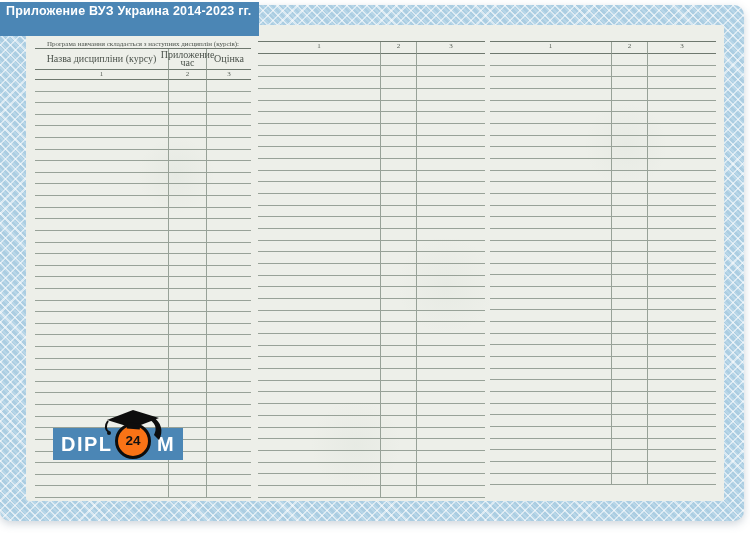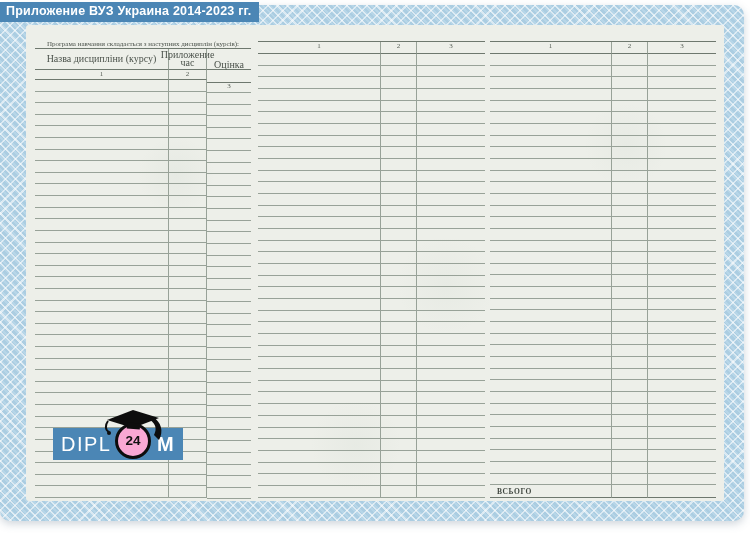--- a/index.html
+++ b/index.html
@@ -27,21 +27,21 @@
     position:absolute;left:26px;top:20px;right:20px;bottom:20px;border-radius:3px;
     background-color:var(--paper);
     background-image:
       radial-gradient(circle 55px at 150px 150px, rgba(140,165,150,.07), rgba(0,0,0,0) 70%),
       radial-gradient(circle 70px at 420px 260px, rgba(140,165,150,.06), rgba(0,0,0,0) 70%),
       radial-gradient(circle 60px at 600px 120px, rgba(140,165,150,.06), rgba(0,0,0,0) 70%),
       radial-gradient(circle 65px at 330px 420px, rgba(140,165,150,.06), rgba(0,0,0,0) 70%);
   }
   
   .banner{
-    position:absolute;left:0;top:2px;height:20px;line-height:19px;z-index:20;
+    position:absolute;left:0;top:2px;height:34px;line-height:19px;z-index:20;
     background:var(--blue);color:#fff;font-weight:bold;font-size:12.5px;
     padding:0 8px 0 6px;letter-spacing:.2px;white-space:nowrap;
   }
   
   .tbl{position:absolute;font-family:"Liberation Serif",serif;color:#4b524b;}
   .t-left{left:35px;top:40px;width:216px;}
   .t-mid{left:258px;top:41px;width:227px;}
   .t-right{left:490px;top:41px;width:226px;}
   .caption{height:8px;line-height:8px;font-size:7px;text-align:center;white-space:nowrap;color:#4b524b;font-family:Liberation Serif, serif;}
   .hdr-row{display:flex;border-top:1px solid var(--line-dark);height:21px;}
@@ -56,39 +56,39 @@
     box-sizing:border-box;border-bottom:1px solid var(--line-dark);
     text-align:center;font-size:7px;line-height:9px;color:#565e56;
   }
   .trow{display:flex;}
   .t-left .trow{height:11.61px;}
   .t-mid .trow{height:11.68px;}
   .t-right .trow{height:11.67px;}
   .tcell{box-sizing:border-box;border-bottom:1px solid var(--line);}
   .vline{border-right:1px solid var(--line);}
   .hdr-cell.vline,.numcell.vline{border-right:1px solid var(--line);}
-  .t-left .c1{width:134px;} .t-left .c2{width:38px;} .t-left .c3{width:44px;margin-top:12px;}
+  .t-left .c1{width:134px;} .t-left .c2{width:38px;} .t-left .c3{width:44px;}
   .t-mid .c1{width:123px;} .t-mid .c2{width:36px;} .t-mid .c3{width:68px;}
   .t-right .c1{width:122px;} .t-right .c2{width:36px;} .t-right .c3{width:68px;}
   .total-row{display:flex;height:13px;}
   .total-cell{
     box-sizing:border-box;border-bottom:1px solid var(--line-dark);
     font-size:7.5px;font-weight:bold;letter-spacing:.6px;line-height:13px;color:#3f463f;
   }
   .total-cell.first{padding-left:7px;}
   
   .logo{position:absolute;left:53px;top:406px;width:130px;height:76px;z-index:10;}
   .logo-rect{position:absolute;left:0;top:22px;width:130px;height:32px;background:var(--blue);z-index:1;}
   .logo-dipl{position:absolute;left:8px;top:22px;height:48px;line-height:32px;color:#fff;
-    font-size:20px;font-weight:normal;letter-spacing:1.5px;z-index:2;}
+    font-size:20px;font-weight:bold;letter-spacing:1.5px;z-index:2;}
   .logo-m{position:absolute;left:104px;top:22px;height:32px;line-height:32px;color:#fff;
     font-size:20px;font-weight:bold;z-index:2;}
   .logo-clock{
     position:absolute;left:62px;top:17px;width:36px;height:36px;box-sizing:border-box;
-    border:3.5px solid #0d0d0d;border-radius:50%;background:#f9a8d4;z-index:3;
+    border:3.5px solid #0d0d0d;border-radius:50%;background:#f97316;z-index:3;
     text-align:center;line-height:29px;font-size:13.5px;font-weight:bold;color:#111;
   }
   .logo-emblem{position:absolute;left:48px;top:0;width:64px;height:46px;z-index:4;pointer-events:none;}
   .logo-tagline{
     position:absolute;left:-3px;top:57px;width:138px;text-align:center;z-index:2;
     font-size:12.5px;font-weight:bold;color:#1d2f47;letter-spacing:.3px;white-space:nowrap;
   }
 </style>
 </head>
 <body>
@@ -681,25 +681,20 @@
         <div class="tcell c1 vline"></div>
         <div class="tcell c2 vline"></div>
         <div class="tcell c3"></div>
       </div>
       <div class="trow">
         <div class="tcell c1 vline"></div>
         <div class="tcell c2 vline"></div>
         <div class="tcell c3"></div>
       </div>
     </div>
-  <div class="total-row">
-    <div class="total-cell first c1 vline">ВСЬОГО</div>
-    <div class="total-cell c2 vline"></div>
-    <div class="total-cell c3"></div>
-  </div>
 </div>
 
 <div class="logo">
   <div class="logo-rect"></div>
   <div class="logo-dipl">DIPL</div>
   <div class="logo-m">M</div>
   <div class="logo-clock">24</div>
   <svg class="logo-emblem" viewBox="0 0 64 46" xmlns="http://www.w3.org/2000/svg">
     <polygon points="6,14 32,4 58,12 32,22" fill="#0d0d0d"></polygon>
     <rect x="26" y="17" width="13" height="6" fill="#0d0d0d" transform="rotate(4 32 20)"></rect>

